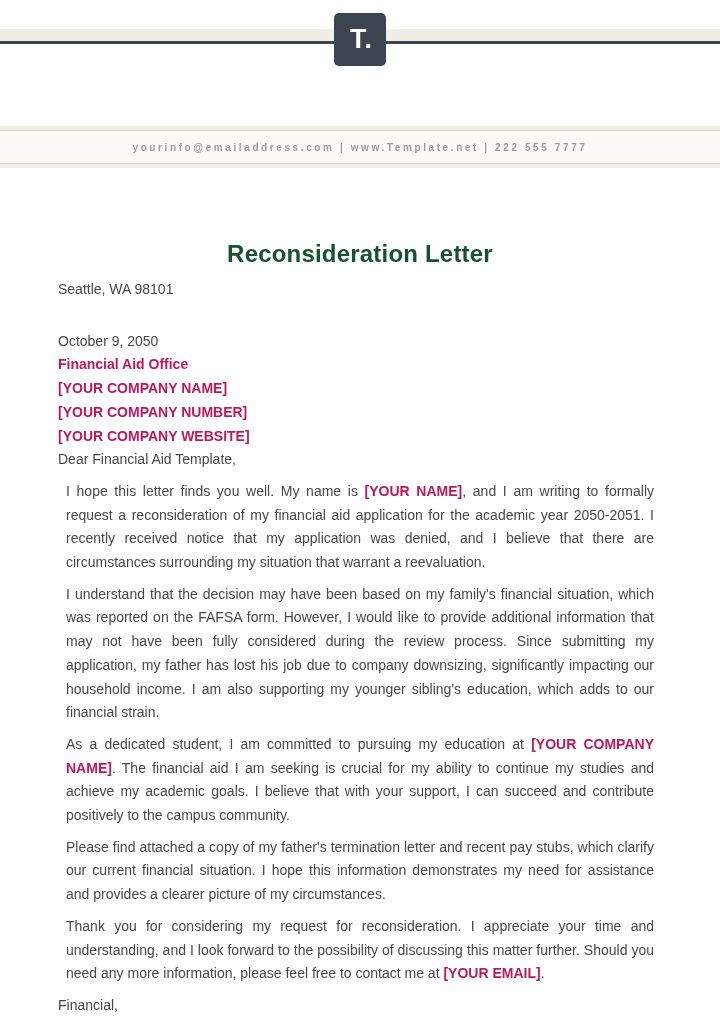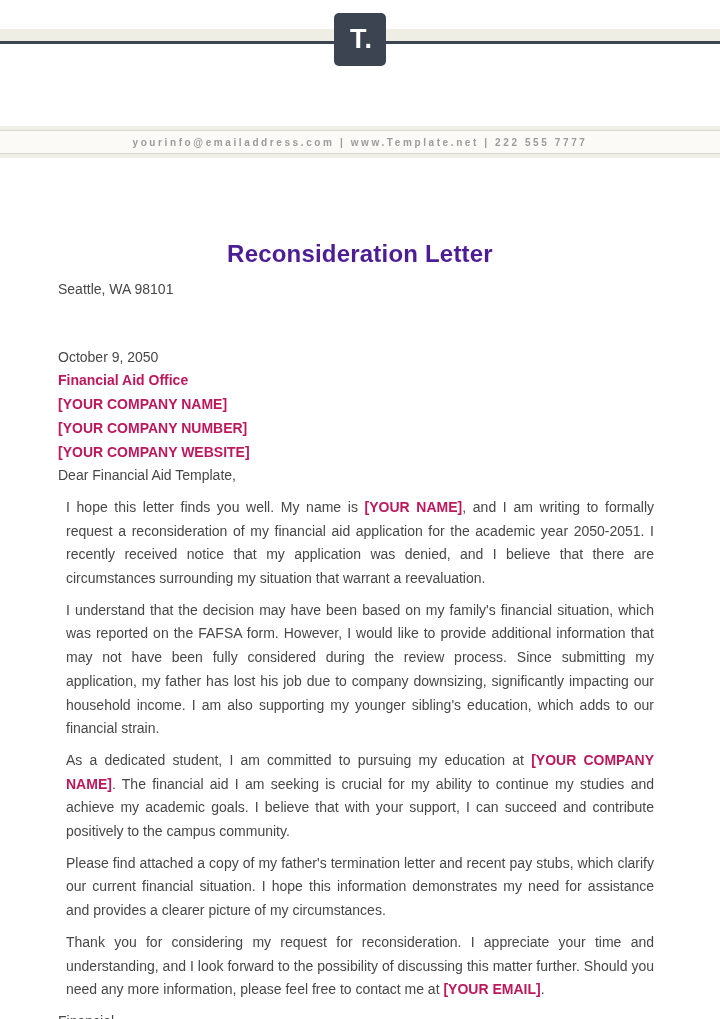--- a/index.html
+++ b/index.html
@@ -48,21 +48,21 @@
     font-weight: 700;
     font-size: 27px;
     letter-spacing: 1px;
     padding-left: 3px;
   }
   
   .contact-bar {
     position: absolute;
     left: 0; right: 0;
     top: 126px;
-    height: 32px;
+    height: 42px;
     background: #f0efe7;
     display: flex;
     flex-direction: column;
   }
   .contact-bar .edge { height: 4px; background: #f0efe7; }
   .contact-bar .inner {
     flex: 1;
     background: #fbfaf6;
     border-top: 1px solid #d9d8cc;
     border-bottom: 1px solid #d9d8cc;
@@ -85,25 +85,25 @@
     color: #474747;
     font-size: 14px;
     line-height: 23.7px;
   }
   .letter-title {
     margin: 0 0 9px 0;
     text-align: center;
     font-size: 24px;
     line-height: 30px;
     font-weight: 700;
-    color: #4c1d95;
+    color: #14532d;
     letter-spacing: 0.2px;
   }
   .line { margin: 0; }
-  .date-line { margin-top: 44px; }
+  .date-line { margin-top: 28px; }
   .bold { font-weight: 700; color: #be185d; }
   .para {
     margin: 8px;
     text-align: justify;
   }
   .closing-block p { margin: 0; }
 </style>
 </head>
 <body>
 

